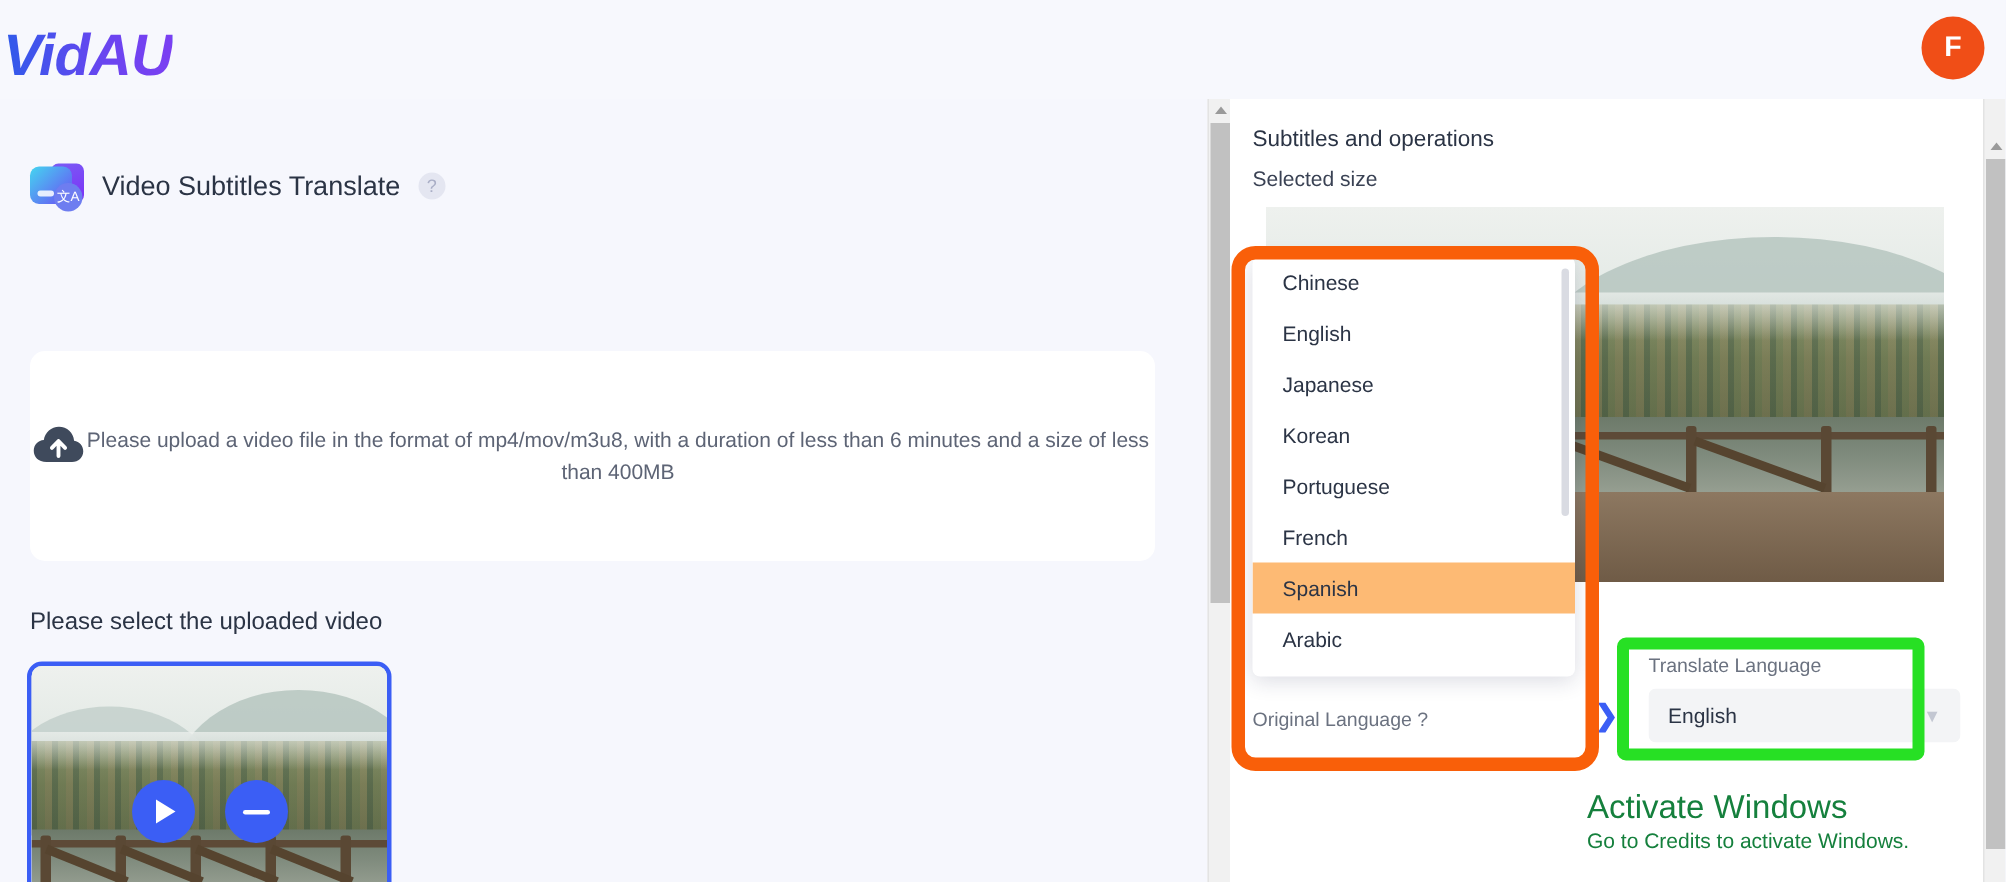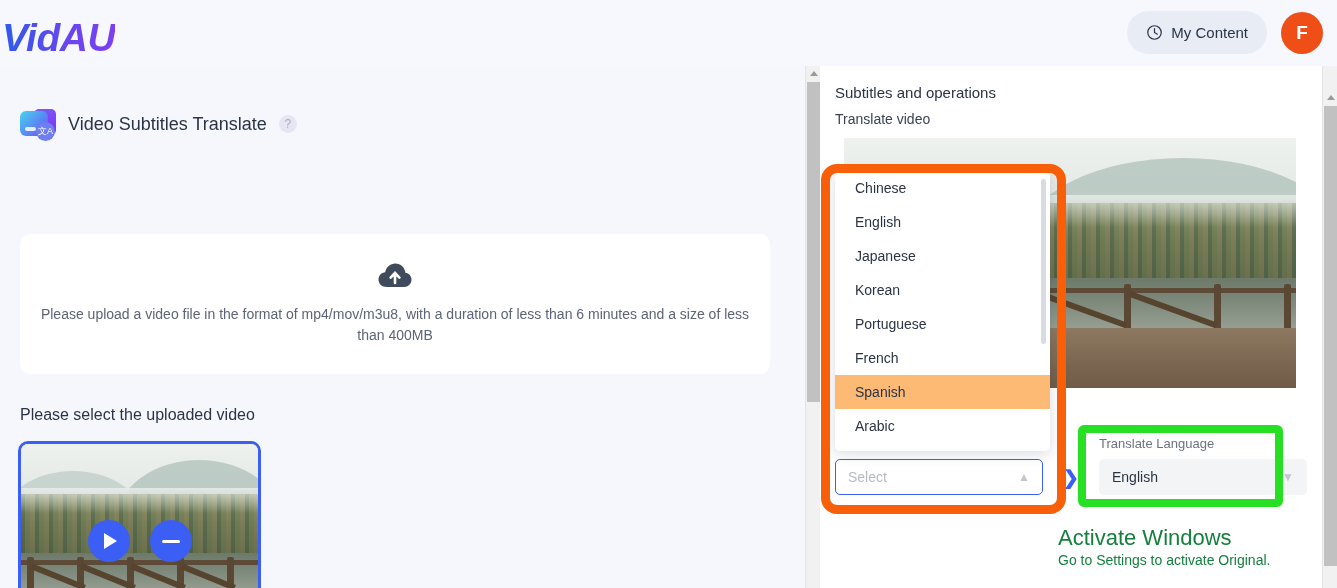--- a/index.html
+++ b/index.html
@@ -80,21 +80,21 @@
     width: 18px; height: 18px; border-radius: 50%;
     background: #e4e6f1; color: #a9aec6;
     font-size: 12px; display: flex; align-items: center; justify-content: center;
     cursor: pointer;
   }
 
   .upload-box {
     position: absolute; left: 20px; top: 168px;
     width: 750px; height: 140px;
     background: #fff; border-radius: 10px;
-    display: flex; flex-direction: column; align-items: center; justify-content: center;
+    display: flex; flex-direction: row; align-items: center; justify-content: center;
     cursor: pointer;
   }
   .cloud-ico { width: 34px; height: 28px; margin-bottom: 14px; }
   .upload-text {
     width: 712px; text-align: center;
     font-size: 14px; color: #5d6475; line-height: 21px;
   }
 
   .select-label {
     position: absolute; left: 20px; top: 340px;
@@ -260,27 +260,20 @@
 </style>
 </head>
 <body>
 
 <div id="app">
 
   <div class="header">
     <div class="logo">VidAU</div>
     <div class="hdr-right">
 
-      <div class="pill pill-content">
-        <svg class="clock-ico" viewBox="0 0 24 24">
-          <circle cx="12" cy="12" r="9.5" fill="none" stroke="#2b3445" stroke-width="1.7"></circle>
-          <path d="M12 6.5V12l4 2.4" fill="none" stroke="#2b3445" stroke-width="1.7" stroke-linecap="round"></path>
-        </svg>
-        <span>My Content</span>
-      </div>
 
 
       <div class="avatar">F</div>
     </div>
   </div>
 
   <div class="left-pane">
 
     <div class="task-title-row">
       <span class="task-ico">
@@ -330,21 +323,21 @@
         </div>
         <div class="circ-btn">
           <span class="minus"></span>
         </div>
       </div>
     </div>
   </div>
 
   <div class="right-pane">
     <div class="panel-h1">Subtitles and operations</div>
-    <div class="panel-h2">Translate video</div>
+    <div class="panel-h2">Selected size</div>
 
     <div class="panel-video">
       <div class="thumb">
         <div class="sky"></div>
           <div class="hill-b"></div>
           <div class="hill-a"></div>
         <div class="forest"></div>
           <div class="lake"></div>
         <div class="rail">
           <div class="top-bar"></div>
@@ -362,24 +355,20 @@
         <div class="deck"></div>
       </div>
     </div>
 
     <div class="lang-row">
       <div class="lang-col">
         <div class="lang-label">
           <span>Original Language</span>
           <span>?</span>
         </div>
-        <div class="fake-select sel-open">
-          <span>Select</span>
-          <span class="chev">▲</span>
-        </div>
       </div>
 
       <div class="arrow-mid">❯</div>
 
       <div class="lang-col">
         <div class="lang-label">Translate Language</div>
         <div class="fake-select sel-filled">
           <span>English</span>
           <span class="chev">▼</span>
         </div>
@@ -414,15 +403,15 @@
     <div class="arrow" style="top:24px">
         <i></i>
       </div>
     <div class="thumbbar" style="top:40px; height:460px"></div>
   </div>
 
   <div class="anno" id="anno-orange"></div>
   <div class="anno" id="anno-green"></div>
 
   <div class="wm" id="wm1">Activate Windows</div>
-  <div class="wm" id="wm2">Go to Settings to activate Original.</div>
+  <div class="wm" id="wm2">Go to Credits to activate Windows.</div>
 
 </div>
 
 </body></html>

